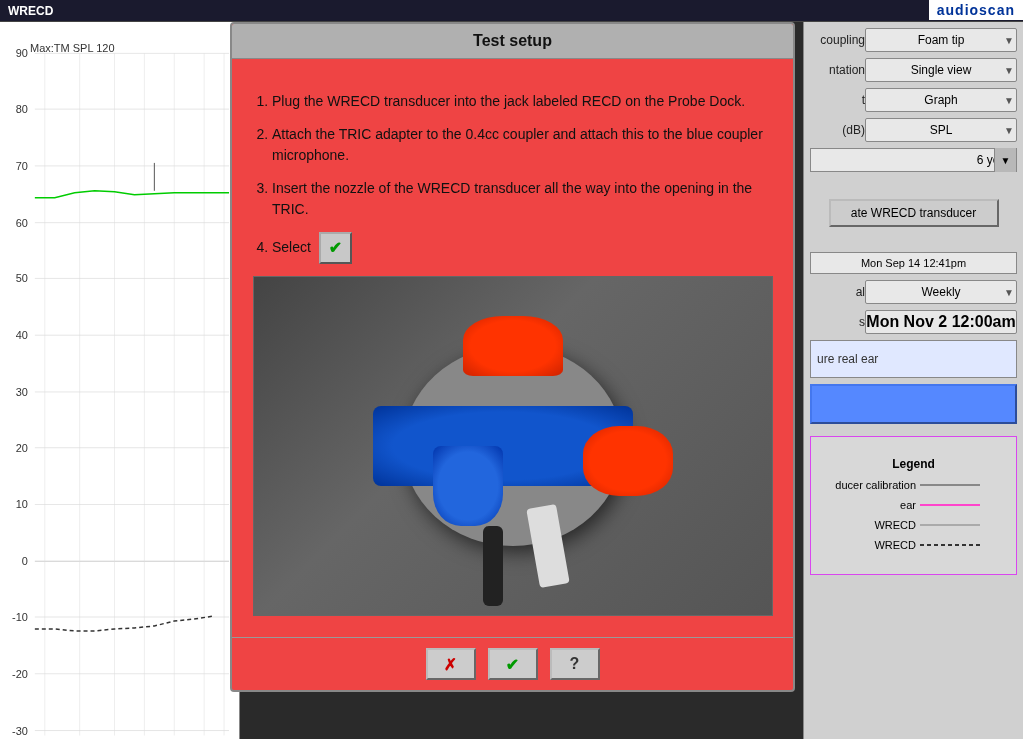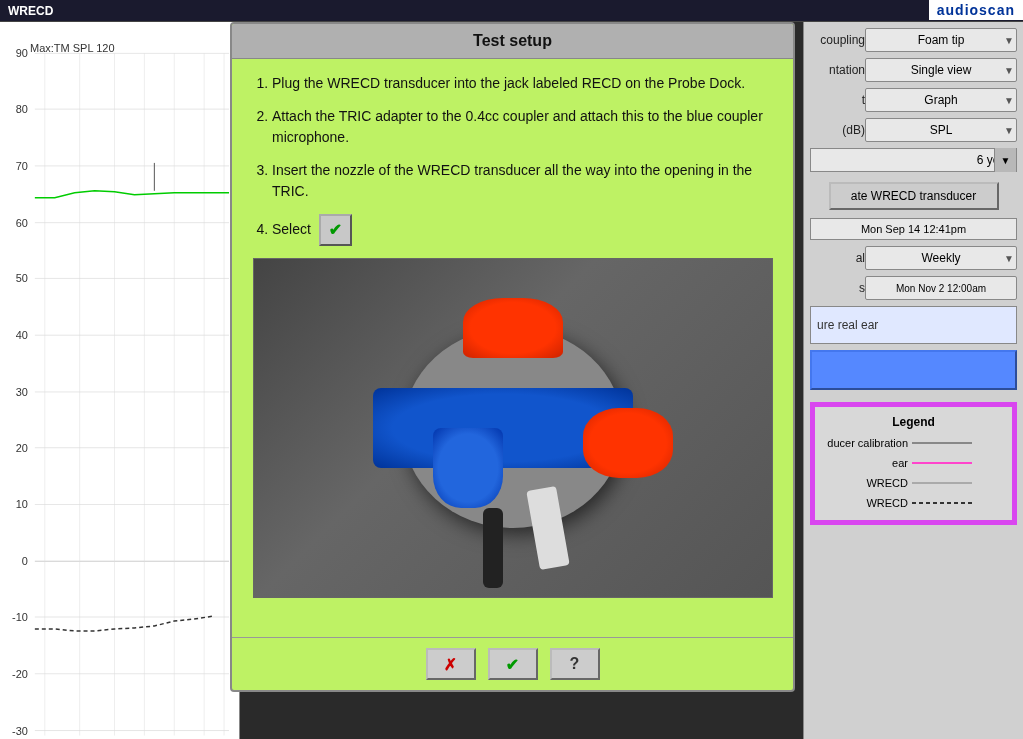--- a/index.html
+++ b/index.html
@@ -71,40 +71,40 @@
     
     #modal-overlay {
       position: absolute;
       left: 230px;
       top: 0;
       width: 565px;
       height: 670px;
       z-index: 10;
     }
     #modal {
-      background: #bef264;
+      background: #ef4444;
       border: 2px solid #888;
       border-radius: 4px;
       width: 100%;
       height: 100%;
       display: flex;
       flex-direction: column;
     }
     #modal-header {
       background: #b0b0b0;
       padding: 8px 16px;
       text-align: center;
       font-size: 16px;
       font-weight: bold;
       color: #111;
       border-bottom: 1px solid #888;
       border-radius: 2px 2px 0 0;
     }
     #modal-body {
-      padding: 14px 20px;
+      padding: 32px 20px;
       flex: 1;
       overflow: auto;
     }
     #modal-body ol {
       padding-left: 20px;
       margin-bottom: 12px;
     }
     #modal-body li {
       margin-bottom: 12px;
       line-height: 1.5;
@@ -312,21 +312,21 @@
     .calibrate-btn {
       width: 170px;
       height: 28px;
       background: #cccccc;
       border: 2px outset #bbb;
       display: flex;
       align-items: center;
       justify-content: center;
       font-size: 12px;
       cursor: pointer;
-      margin: 4px auto;
+      margin: 21px auto;
     }
     .datetime-row {
       display: flex;
       align-items: center;
       margin-bottom: 2px;
       gap: 4px;
     }
     .datetime-val {
       flex: 1;
       height: 22px;
@@ -357,23 +357,23 @@
       display: flex;
       align-items: center;
       justify-content: center;
       cursor: pointer;
       margin-bottom: 4px;
     }
 
     
     #legend {
       margin-top: 4px;
-      border: 5px solid #d946ef;
+      border: 1px solid #d946ef;
       background: #d8d8d8;
-      padding: 8px;
+      padding: 20px;
     }
     #legend-title {
       text-align: center;
       font-weight: bold;
       font-size: 12px;
       margin-bottom: 4px;
     }
     .legend-row {
       display: flex;
       align-items: center;
@@ -574,21 +574,21 @@
     <div class="panel-row">
       <span class="panel-label">al</span>
       <div class="panel-select">
         <span>Weekly</span>
         <span class="panel-select-arrow">▼</span>
       </div>
     </div>
 
     <div class="panel-row">
       <span class="panel-label">s</span>
-      <div class="panel-select" style="font-size:10px;">
+      <div class="panel-select" style="font-size:16px;font-weight:bold;">
         <span>Mon Nov 2 12:00am</span>
       </div>
     </div>
 
     <div id="real-ear-input">
       <span>ure real ear</span>
     </div>
 
     <div id="real-ear-blue-btn"></div>
 

